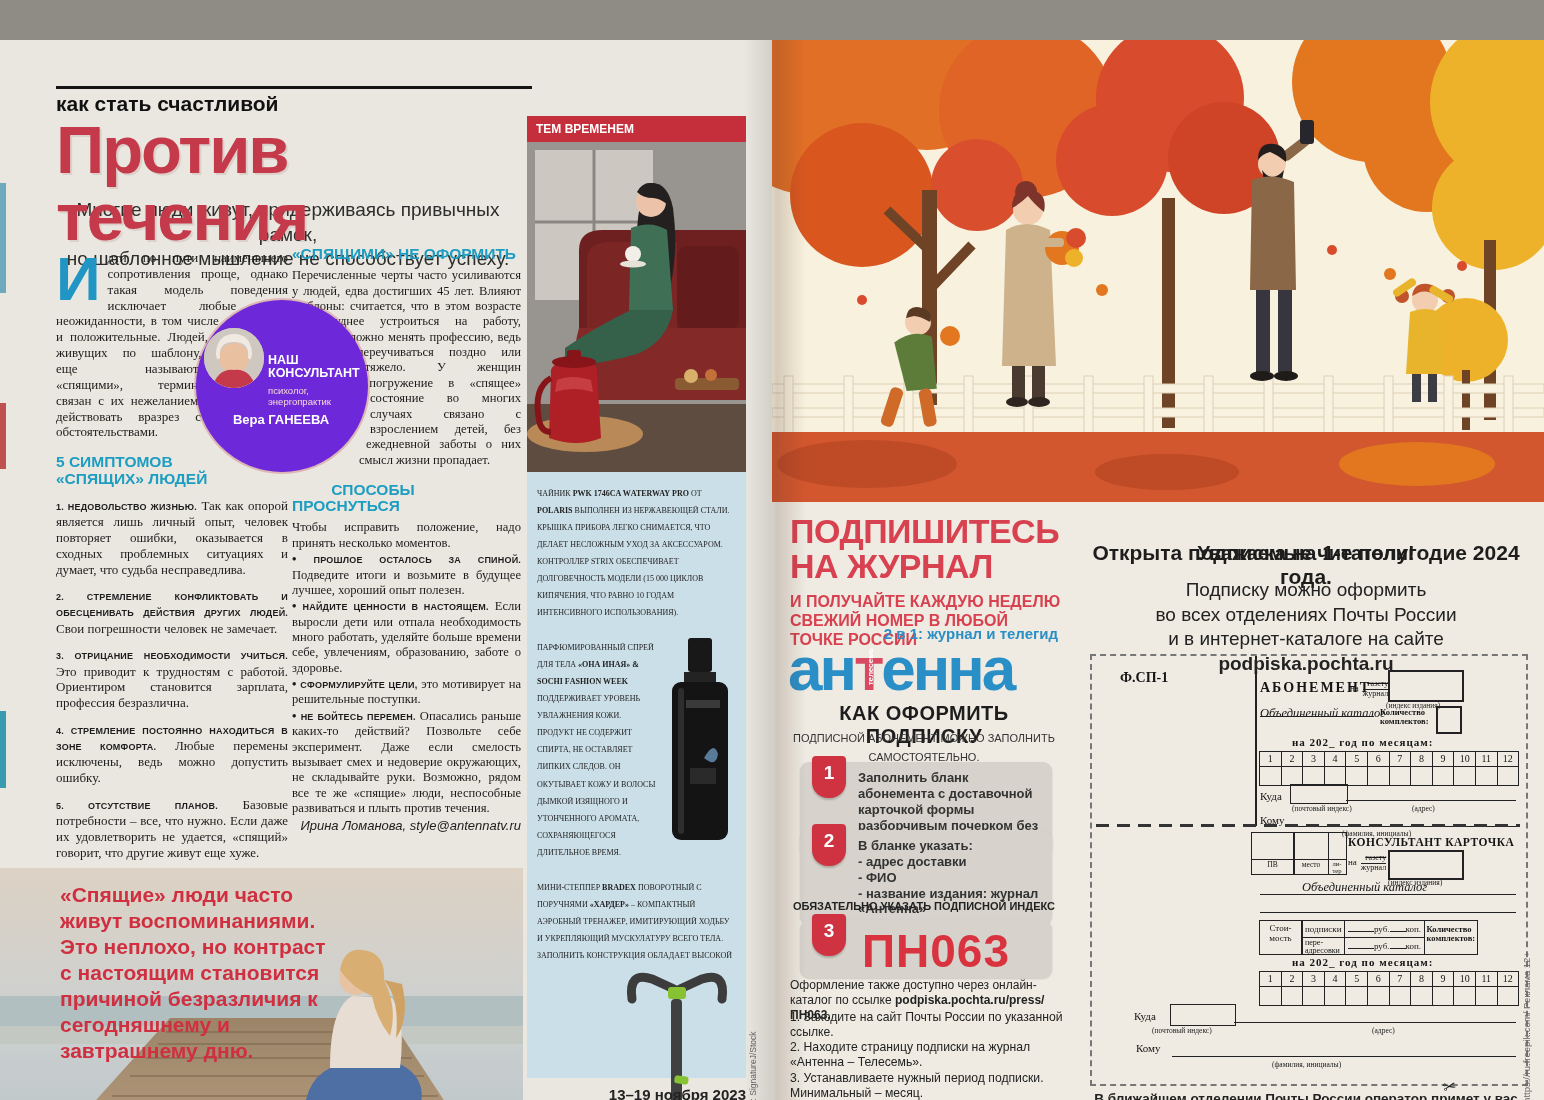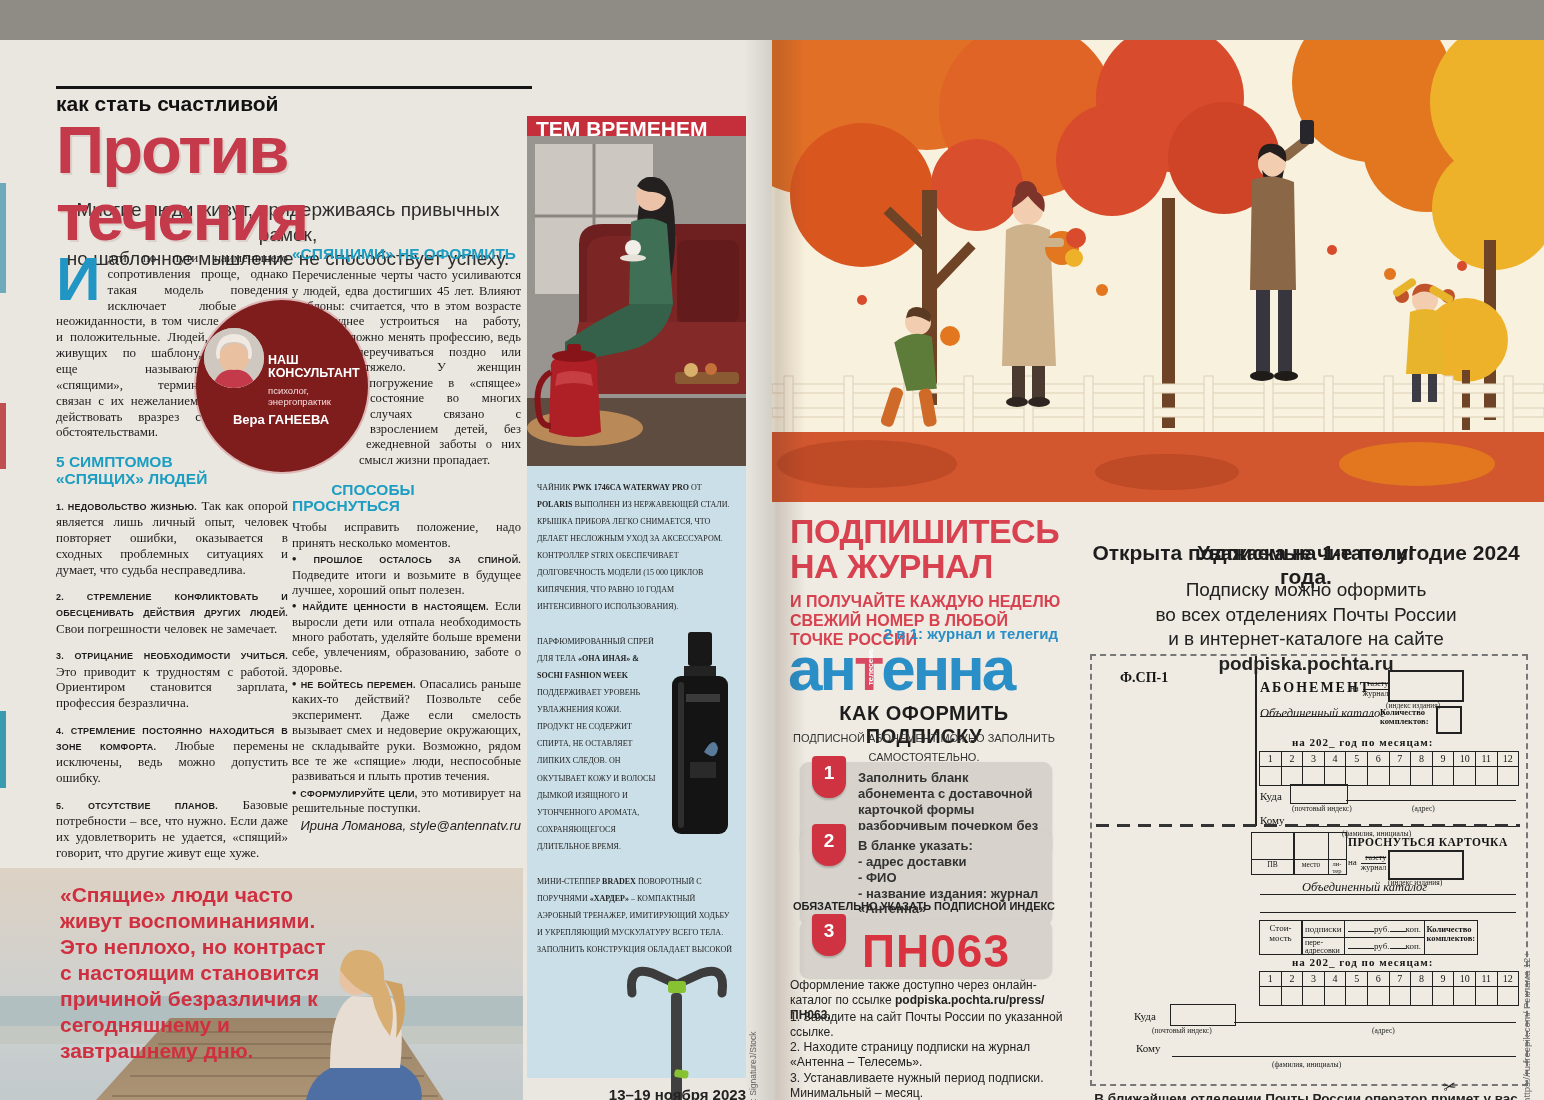--- a/index.html
+++ b/index.html
@@ -23,32 +23,32 @@
   .cutR{float:right;width:90px;height:224px;shape-outside:circle(88px at 88px 136px);}
   .cutL{float:left;width:78px;height:228px;shape-outside:circle(88px at -9px 140px);}
   .bluehead{font-family:"Liberation Sans",sans-serif;font-weight:bold;color:#1d9dc2;
             font-size:15.5px;line-height:1.05;text-align:left;margin:14px 0 6px;}
   .item{margin-top:11px;}
   .lead{font-family:"Liberation Sans",sans-serif;font-weight:bold;font-variant:all-small-caps;
         font-size:13.2px;letter-spacing:.2px;}
   .bullet::before{content:"• ";font-weight:bold;}
   .byline{text-align:right;font-style:italic;font-size:13px;margin-top:2px;font-family:"Liberation Sans",sans-serif;}
   
-  .cc{left:196px;top:260px;width:172px;height:172px;border-radius:50%;background:#7f1d1d;z-index:6;
+  .cc{left:196px;top:260px;width:172px;height:172px;border-radius:50%;background:#6d28d9;z-index:6;
       box-shadow:0 0 0 2px rgba(180,40,55,.25);}
   .cc-photo{position:absolute;left:8px;top:28px;width:60px;height:60px;border-radius:50%;overflow:hidden;background:#cfc6bd;}
   .cc-label{position:absolute;left:72px;top:54px;width:95px;color:#fff;font-weight:bold;font-size:12.5px;line-height:1.05;}
   .cc-role{position:absolute;left:72px;top:86px;width:95px;color:#f6d9da;font-size:9.5px;line-height:1.15;}
   .cc-name{position:absolute;left:2px;top:112px;width:166px;text-align:center;color:#fff;font-weight:bold;font-size:13px;}
   
   .pier{left:0;top:828px;width:523px;height:272px;}
   .quote{left:60px;top:842px;width:268px;font-size:21px;line-height:1.24;font-weight:bold;color:#d02f40;z-index:5;}
   
   .sidebar{left:527px;top:76px;width:219px;height:962px;background:#cbdfe8;}
-  .sb-head{height:20px;background:#c52f3c;color:#fff;font-weight:bold;font-size:21px;
+  .sb-head{height:26px;background:#c52f3c;color:#fff;font-weight:bold;font-size:12px;
            line-height:26px;padding-left:9px;font-family:"Liberation Sans",sans-serif;}
   .sb-text{padding:8px 10px 0;font-family:Liberation Serif, serif;font-size:12px;line-height:1.42;
            font-variant:all-small-caps;color:#222;}
   .sb-text .b{font-weight:bold;}
   .sb-date{left:527px;top:1046px;width:219px;text-align:right;font-family:"Liberation Sans",sans-serif;
            font-weight:bold;font-size:15px;color:#222;}
   .vcredit{writing-mode:vertical-rl;transform:rotate(180deg);font-family:"Liberation Sans",sans-serif;color:#666;}
   
   .edge{left:0;top:0;width:6px;height:1100px;background:linear-gradient(180deg,#eae7e0 0 13%,#6fa9bc 13% 23%,#eae7e0 23% 33%,#c05050 33% 39%,#eae7e0 39% 61%,#3a9ab0 61% 68%,#eae7e0 68% 78%,#c05050 78% 85%,#eae7e0 85% 100%);}
   .fold{left:744px;top:0;width:62px;height:1100px;z-index:9;pointer-events:none;
@@ -154,22 +154,22 @@
   </div>
 
   <div class="col col2">
     <div class="bluehead" style="margin-top:0;">«СПЯЩИМИ» НЕ ОФОРМИТЬ</div>
     <div class="cutL"></div>
     <span>Перечисленные черты часто усиливаются у людей, едва достигших 45 лет. Влияют шаблоны: считается, что в этом возрасте труднее устроиться на работу, сложно менять профессию, ведь переучиваться поздно или тяжело. У женщин погружение в «спящее» состояние во многих случаях связано с взрослением детей, без ежедневной заботы о них смысл жизни пропадает.</span>
     <div class="bluehead">СПОСОБЫ ПРОСНУТЬСЯ</div>
     <div>Чтобы исправить положение, надо принять несколько моментов.</div>
     <div class="bullet"><span class="lead">Прошлое осталось за спиной.</span> <span>Подведите итоги и возьмите в будущее лучшее, хороший опыт полезен.</span></div>
     <div class="bullet"><span class="lead">Найдите ценности в настоящем.</span> <span>Если выросли дети или отпала необходимость много работать, уделяйте больше времени себе, увлечениям, образованию, заботе о здоровье.</span></div>
+    <div class="bullet"><span class="lead">Сформулируйте цели,</span> <span>это мотивирует на решительные поступки.</span></div>
     <div class="bullet"><span class="lead">Не бойтесь перемен.</span> <span>Опасались раньше каких-то действий? Позвольте себе эксперимент. Даже если смелость вызывает смех и недоверие окружающих, не складывайте руки. Возможно, рядом все те же «спящие» люди, неспособные развиваться и плыть против течения.</span></div>
-    <div class="bullet"><span class="lead">Сформулируйте цели,</span> <span>это мотивирует на решительные поступки.</span></div>
     <div class="byline">Ирина Ломанова, style@antennatv.ru</div>
   </div>
 
   <div class="abs cc">
     <div class="cc-photo">
       <svg width="60" height="60" viewBox="0 0 60 60">
         <rect width="60" height="60" fill="#cfc8c0"></rect>
         <circle cx="30" cy="30" r="15" fill="#e9c0a0"></circle>
         <path d="M12,24 Q14,6 30,6 Q46,6 48,24 Q48,34 44,30 Q46,14 30,14 Q14,14 16,30 Q12,34 12,24Z" fill="#efe9e2"></path>
         <path d="M8,60 Q14,40 30,42 Q46,40 52,60 Z" fill="#c43a4a"></path>
@@ -503,21 +503,21 @@
       <div class="pvcol" style="width:34px;">
           <div class="box"></div>
           <div class="lab">место</div>
         </div>
       <div class="pvcol" style="width:17px;">
           <div class="box"></div>
           <div class="lab pre" style="font-size:6.5px;">ли-
 тер</div>
         </div>
     </div>
-    <div class="f-dk" style="left:256px;top:180px;">ПРОСНУТЬСЯ КАРТОЧКА</div>
+    <div class="f-dk" style="left:256px;top:180px;">КОНСУЛЬТАНТ КАРТОЧКА</div>
     <div class="frac" style="left:256px;top:198px;">
       <span style="font-size:9px;">на</span>
       <span style="display:inline-block;vertical-align:middle;margin-left:2px;">
         <span class="top">газету</span>
         <span>журнал</span>
       </span>
     </div>
     <div class="fbox" style="left:296px;top:194px;width:72px;height:26px;"></div>
     <div class="fcap" style="left:296px;top:222px;">(индекс издания)</div>
     <div class="f-cat" style="left:210px;top:224px;">Объединенный каталог</div>

